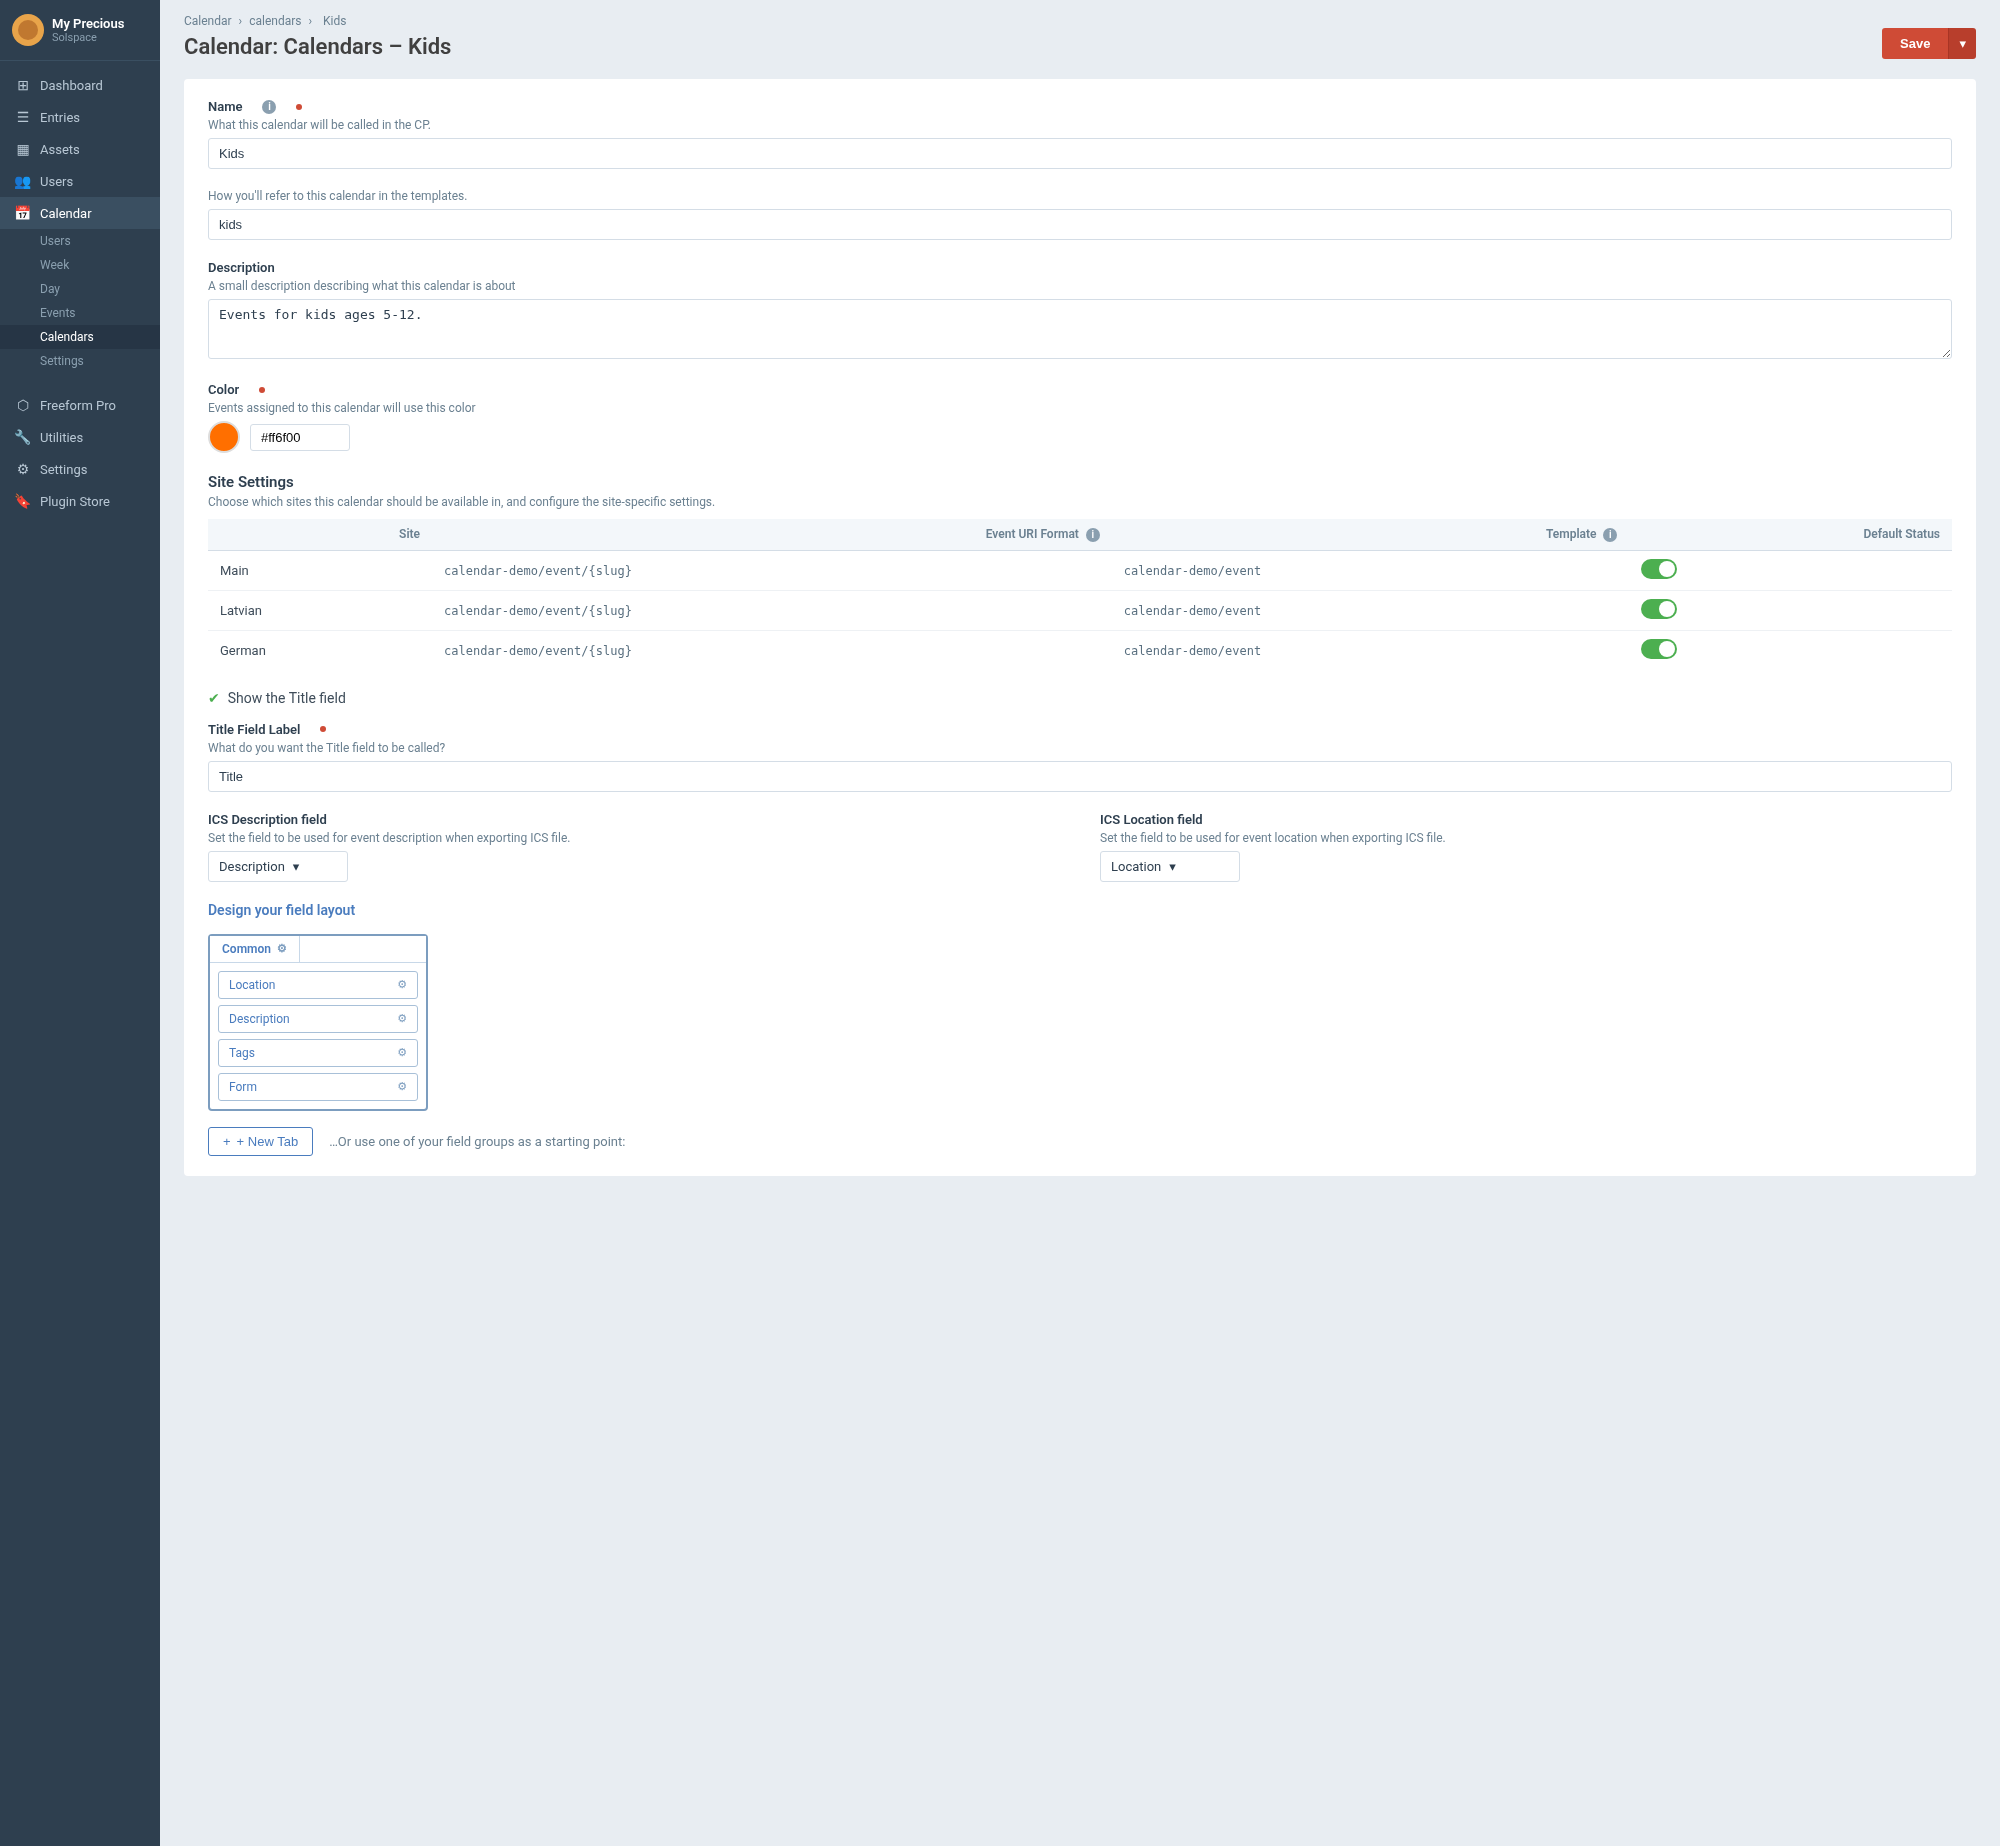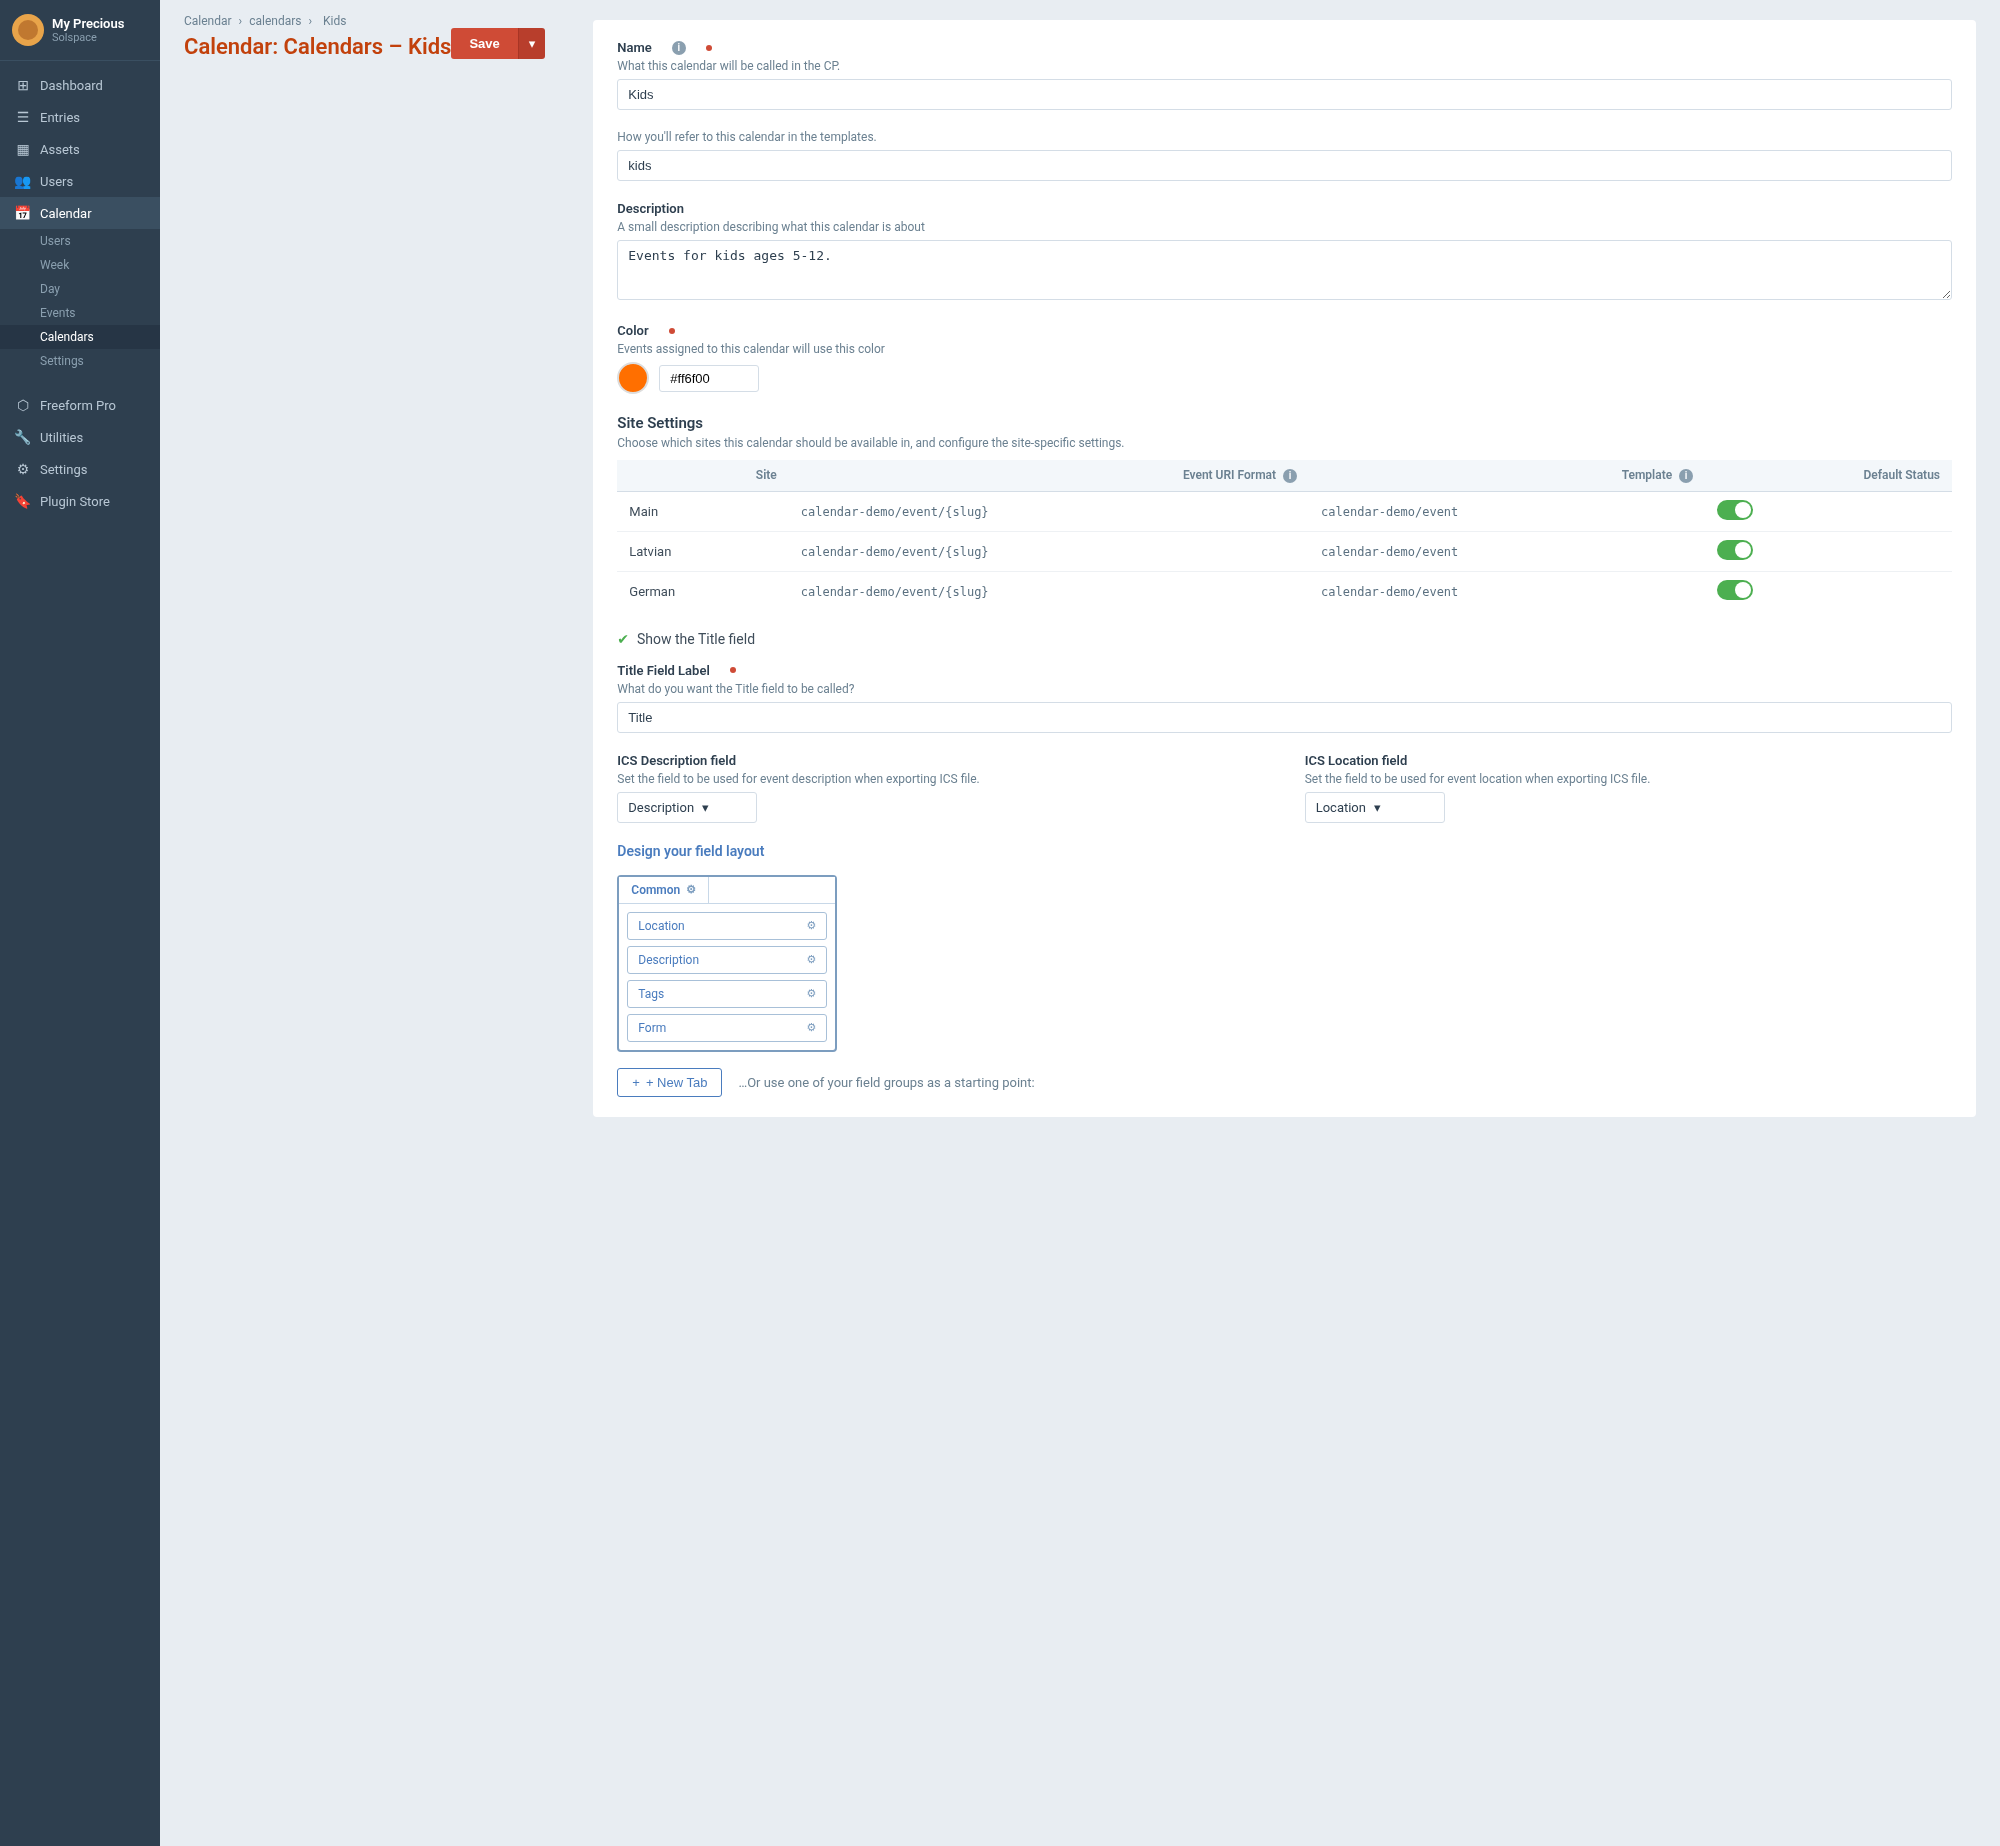--- a/index.html
+++ b/index.html
@@ -58,21 +58,21 @@
       cursor: pointer;
       font-size: 12px;
       color: #8a9faf;
     }
     .sidebar-sub-item.active { color: #fff; background: #263545; }
 
     
     #main {
       flex: 1;
       display: flex;
-      flex-direction: row;
+      flex-direction: column;
       height: 100vh;
       overflow-y: auto;
       background: #e8edf2;
     }
 
     
     #topbar {
       background: #e8edf2;
       padding: 14px 24px 0 24px;
       display: flex;
@@ -82,21 +82,21 @@
     .breadcrumb {
       font-size: 12px;
       color: #6b8191;
       margin-bottom: 6px;
     }
     .breadcrumb a { color: #6b8191; text-decoration: none; }
     .breadcrumb span { margin: 0 4px; }
     .page-title {
       font-size: 22px;
       font-weight: 600;
-      color: #c2410c;
+      color: #404040;
     }
     .topbar-actions { display: flex; align-items: flex-start; margin-top: 14px; }
     .save-btn {
       background: #cf4b36;
       color: #fff;
       border: none;
       padding: 8px 18px;
       font-size: 13px;
       font-weight: 600;
       cursor: pointer;

